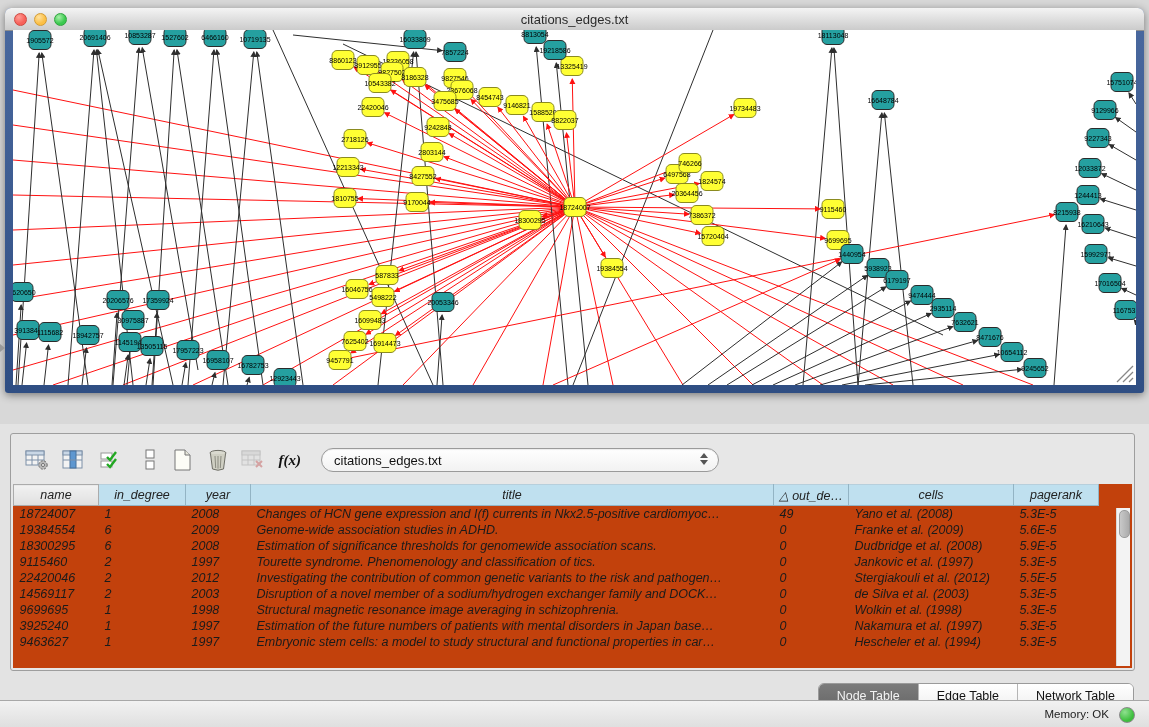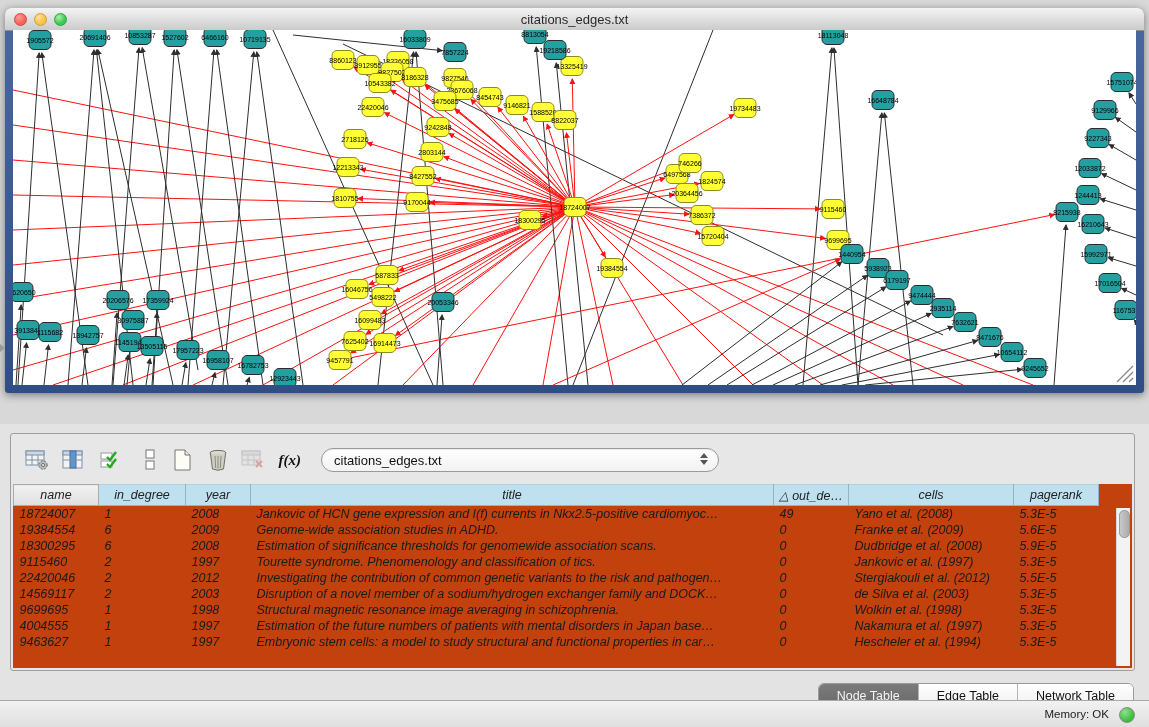--- a/index.html
+++ b/index.html
@@ -672,21 +672,21 @@
                 <th class="">△ out_de…</th>
                 <th class="">cells</th>
                 <th class="">pagerank</th>
               </tr>
             </thead>
           <tbody id="tbody">
               <tr>
                 <td>18724007</td>
                 <td>1</td>
                 <td>2008</td>
-                <td>Jankovic of HCN gene expression and I(f) currents in Nkx2.5-positive cardiomyoc…</td>
+                <td>Changes of HCN gene expression and I(f) currents in Nkx2.5-positive cardiomyoc…</td>
                 <td>49</td>
                 <td>Yano et al. (2008)</td>
                 <td>5.3E-5</td>
               </tr>
               <tr>
                 <td>19384554</td>
                 <td>6</td>
                 <td>2009</td>
                 <td>Genome-wide association studies in ADHD.</td>
                 <td>0</td>
@@ -732,21 +732,21 @@
               <tr>
                 <td>9699695</td>
                 <td>1</td>
                 <td>1998</td>
                 <td>Structural magnetic resonance image averaging in schizophrenia.</td>
                 <td>0</td>
                 <td>Wolkin et al. (1998)</td>
                 <td>5.3E-5</td>
               </tr>
               <tr>
-                <td>4004555</td>
+                <td>3925240</td>
                 <td>1</td>
                 <td>1997</td>
                 <td>Estimation of the future numbers of patients with mental disorders in Japan base…</td>
                 <td>0</td>
                 <td>Nakamura et al. (1997)</td>
                 <td>5.3E-5</td>
               </tr>
               <tr>
                 <td>9463627</td>
                 <td>1</td>

